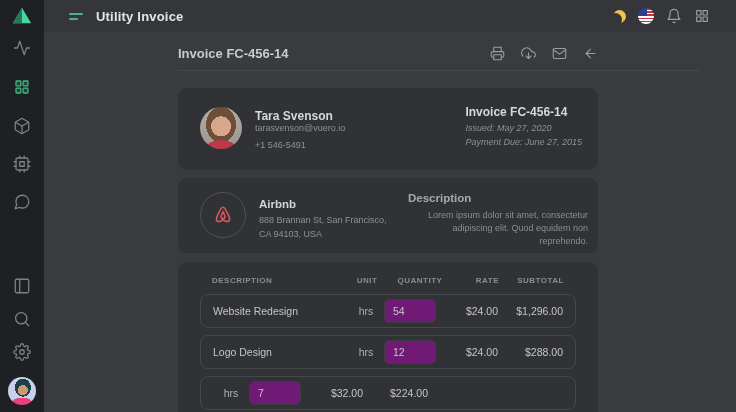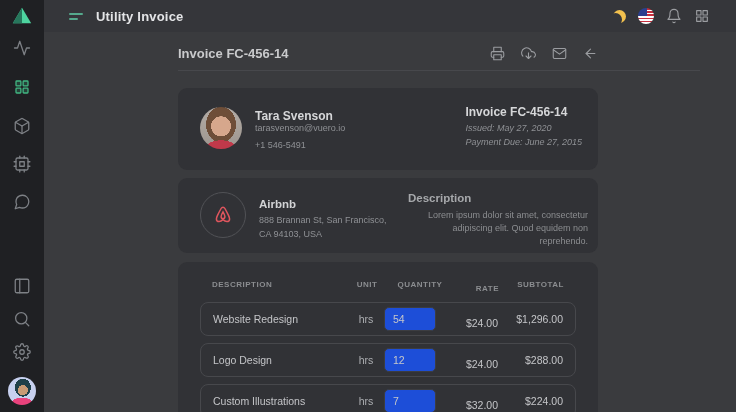--- a/index.html
+++ b/index.html
@@ -71,25 +71,25 @@
   .desc-head { font-size:11.5px; font-weight:700; color:#a6a8ab; }
   .desc-body { font-size:9px; color:#8b8d90; margin-top:5px; line-height:1.45;text-align:right; }
 
   .card3 { top:262px; height:170px; padding:14px 22px 0 22px; }
   .thead { display:flex; align-items:center; padding:0 12px; margin-bottom:9px; }
   .th { font-size:8px; font-weight:700; letter-spacing:.5px; color:#8b8d90; text-transform:uppercase; }
   .trow { display:flex; align-items:center; height:34px; border:1px solid #47484c; border-radius:8px; padding:0 12px; margin-bottom:7px; background:transparent; }
   .col-desc { flex:1; min-width:0; }
   .col-unit { width:36px; text-align:center; }
   .col-qty { width:70px; }
-  .col-rate { width:44px; text-align:right;margin-top:8px; }
+  .col-rate { width:44px; text-align:right; }
   .col-sub { width:65px; text-align:right; }
   .cell { font-size:10.5px; color:#c4c5c8; }
   .cell-muted { font-size:10.5px; color:#aeb0b3; }
-  .qty-input { width:52px; height:24px; background:#1d4ed8; border:1px solid #3c3d41; border-radius:5px; color:#c6c7c9; font-size:10.5px; padding:0 0 0 8px; font-family:"Liberation Sans",sans-serif; outline:none; }
+  .qty-input { width:52px; height:24px; background:#701a75; border:1px solid #3c3d41; border-radius:5px; color:#c6c7c9; font-size:10.5px; padding:0 0 0 8px; font-family:"Liberation Sans",sans-serif; outline:none; }
 </style>
 </head>
 <body>
 
 <div class="app">
 
   <nav class="sidebar">
     <span class="logo">
       <svg viewBox="0 0 24 24">
           <path d="M12 3 L22 20 H2 Z" fill="#4dd49f"></path>
@@ -268,21 +268,20 @@
 
     <div class="trow">
       <span class="cell col-desc">Logo Design</span>
       <span class="cell-muted col-unit">hrs</span>
       <span class="col-qty"><input class="qty-input" value="12" style=""></span>
       <span class="cell col-rate">$24.00</span>
       <span class="cell col-sub">$288.00</span>
     </div>
 
     <div class="trow">
-      <span class="cell col-desc">Custom Illustrations</span>
       <span class="cell-muted col-unit">hrs</span>
       <span class="col-qty"><input class="qty-input" value="7" style=""></span>
       <span class="cell col-rate">$32.00</span>
       <span class="cell col-sub">$224.00</span>
     </div>
   </section>
 
 </div>
 
 </body></html>

